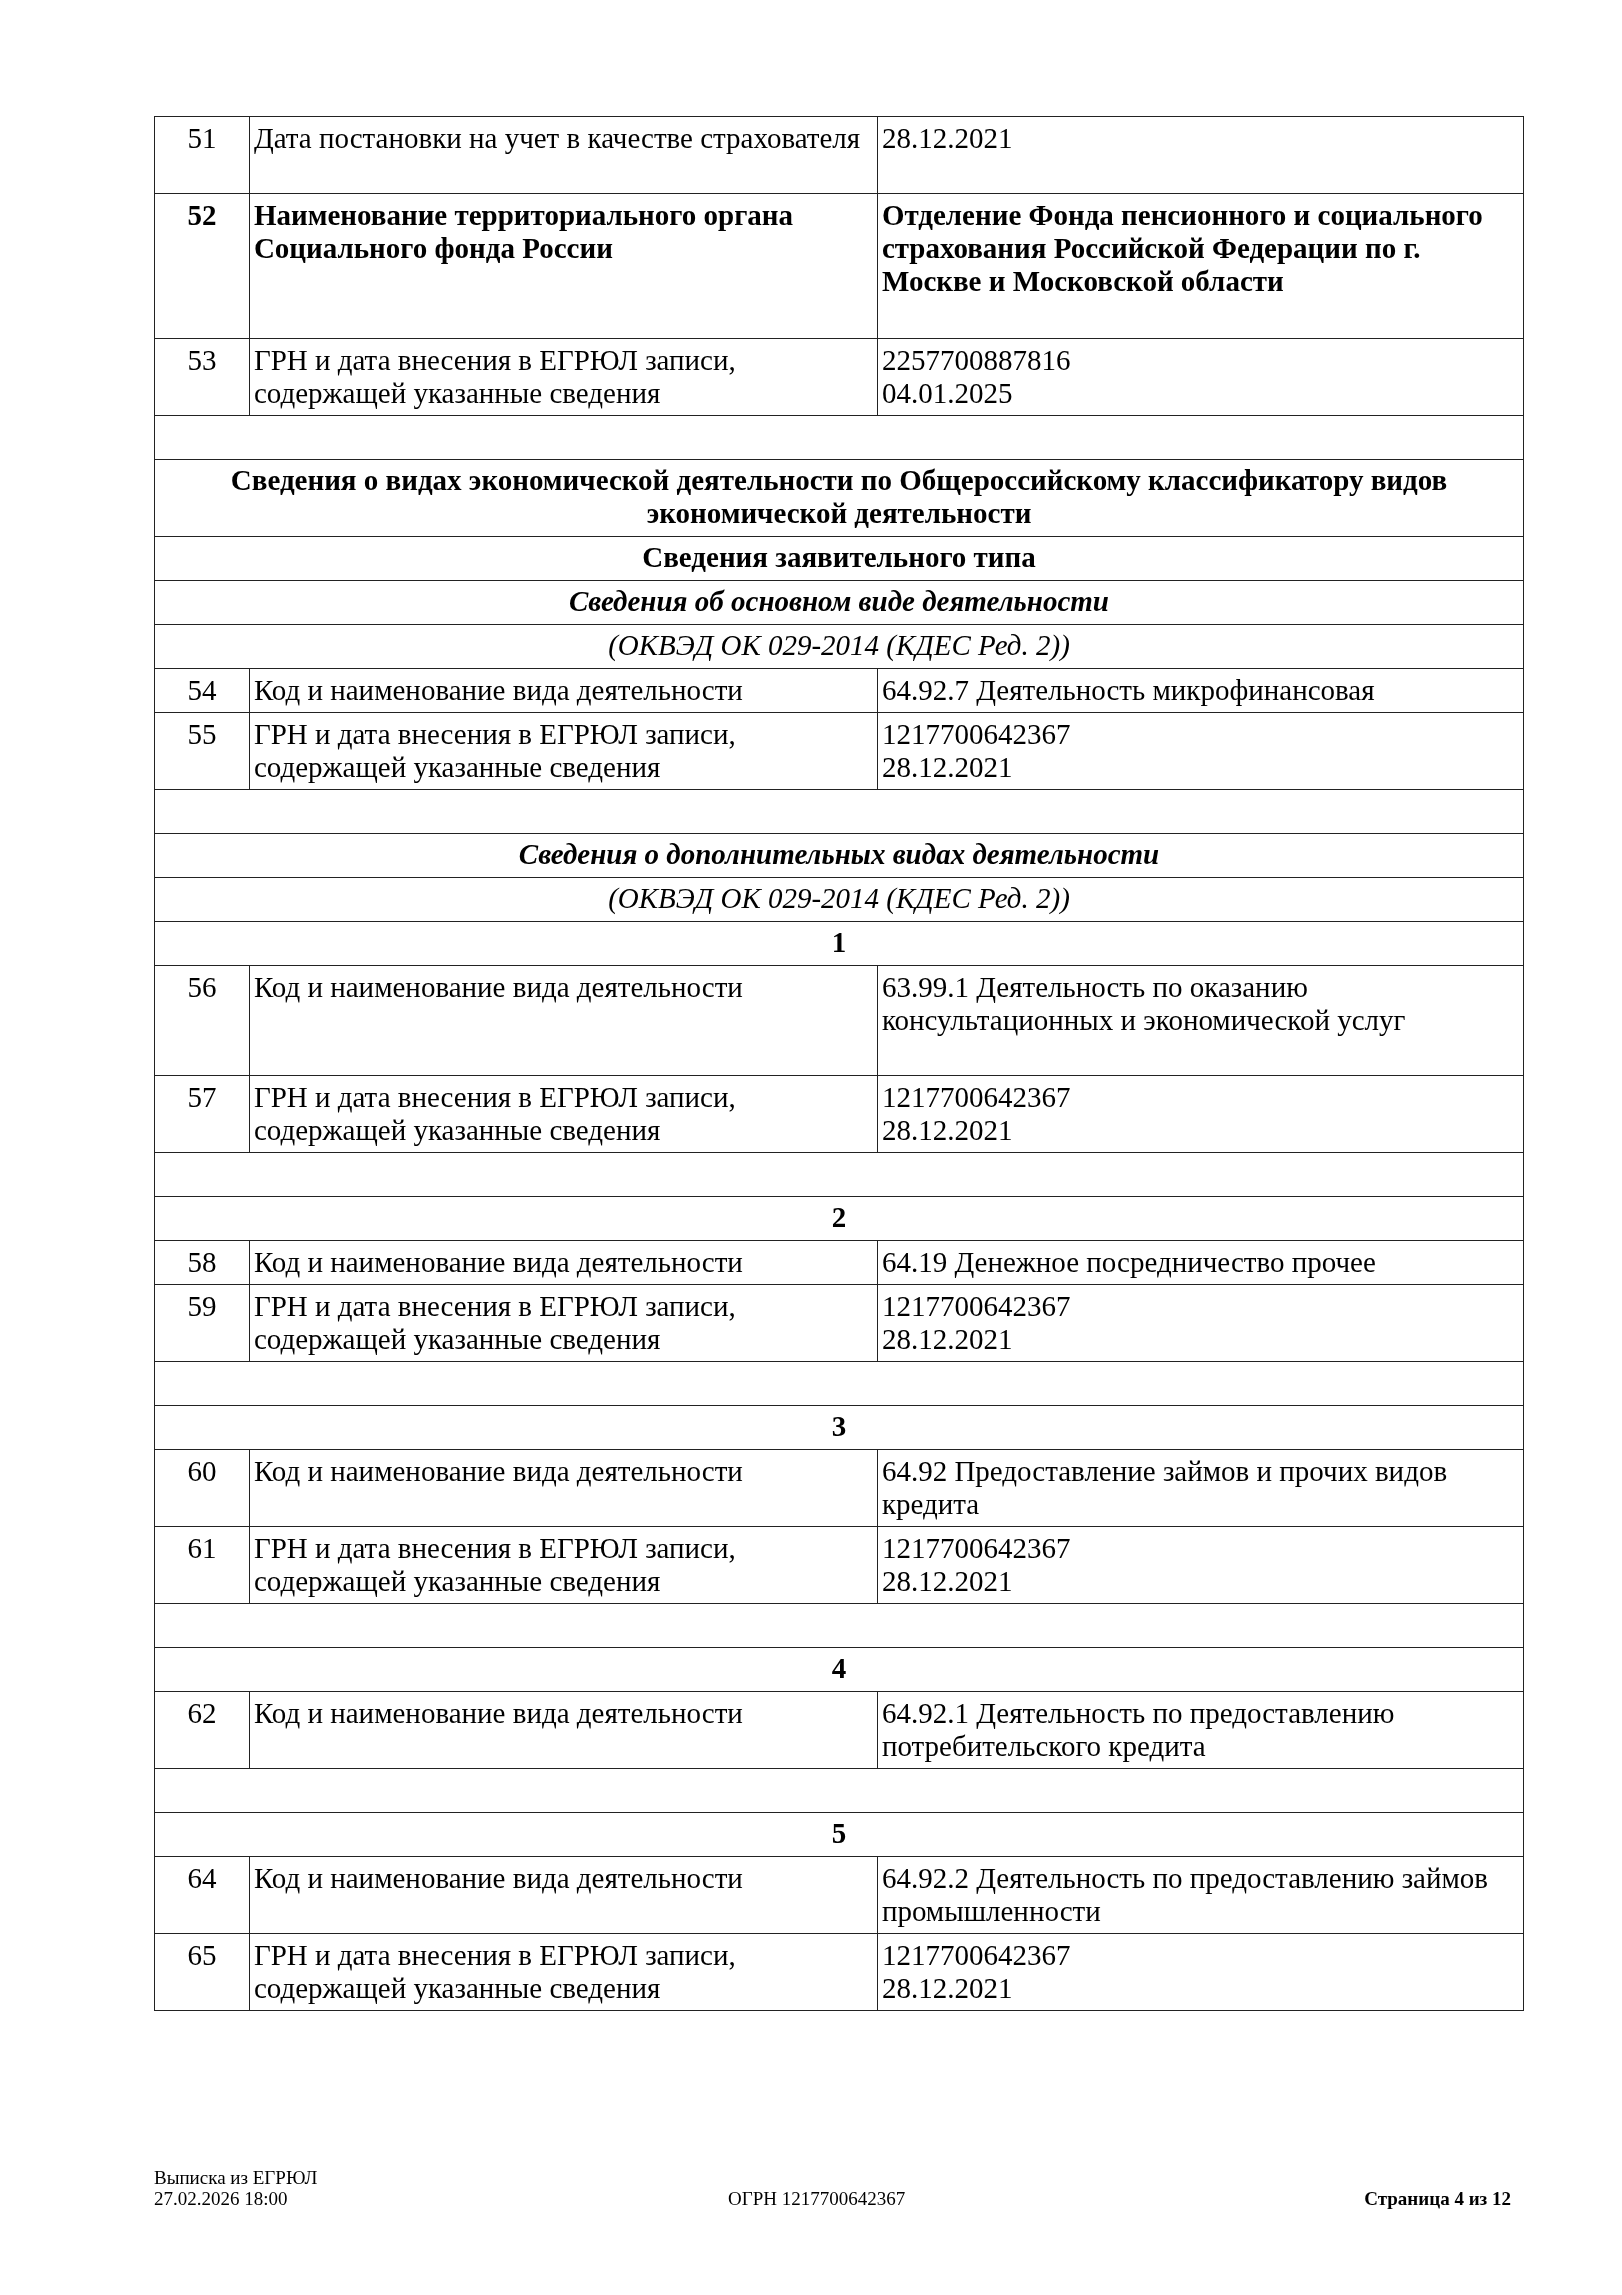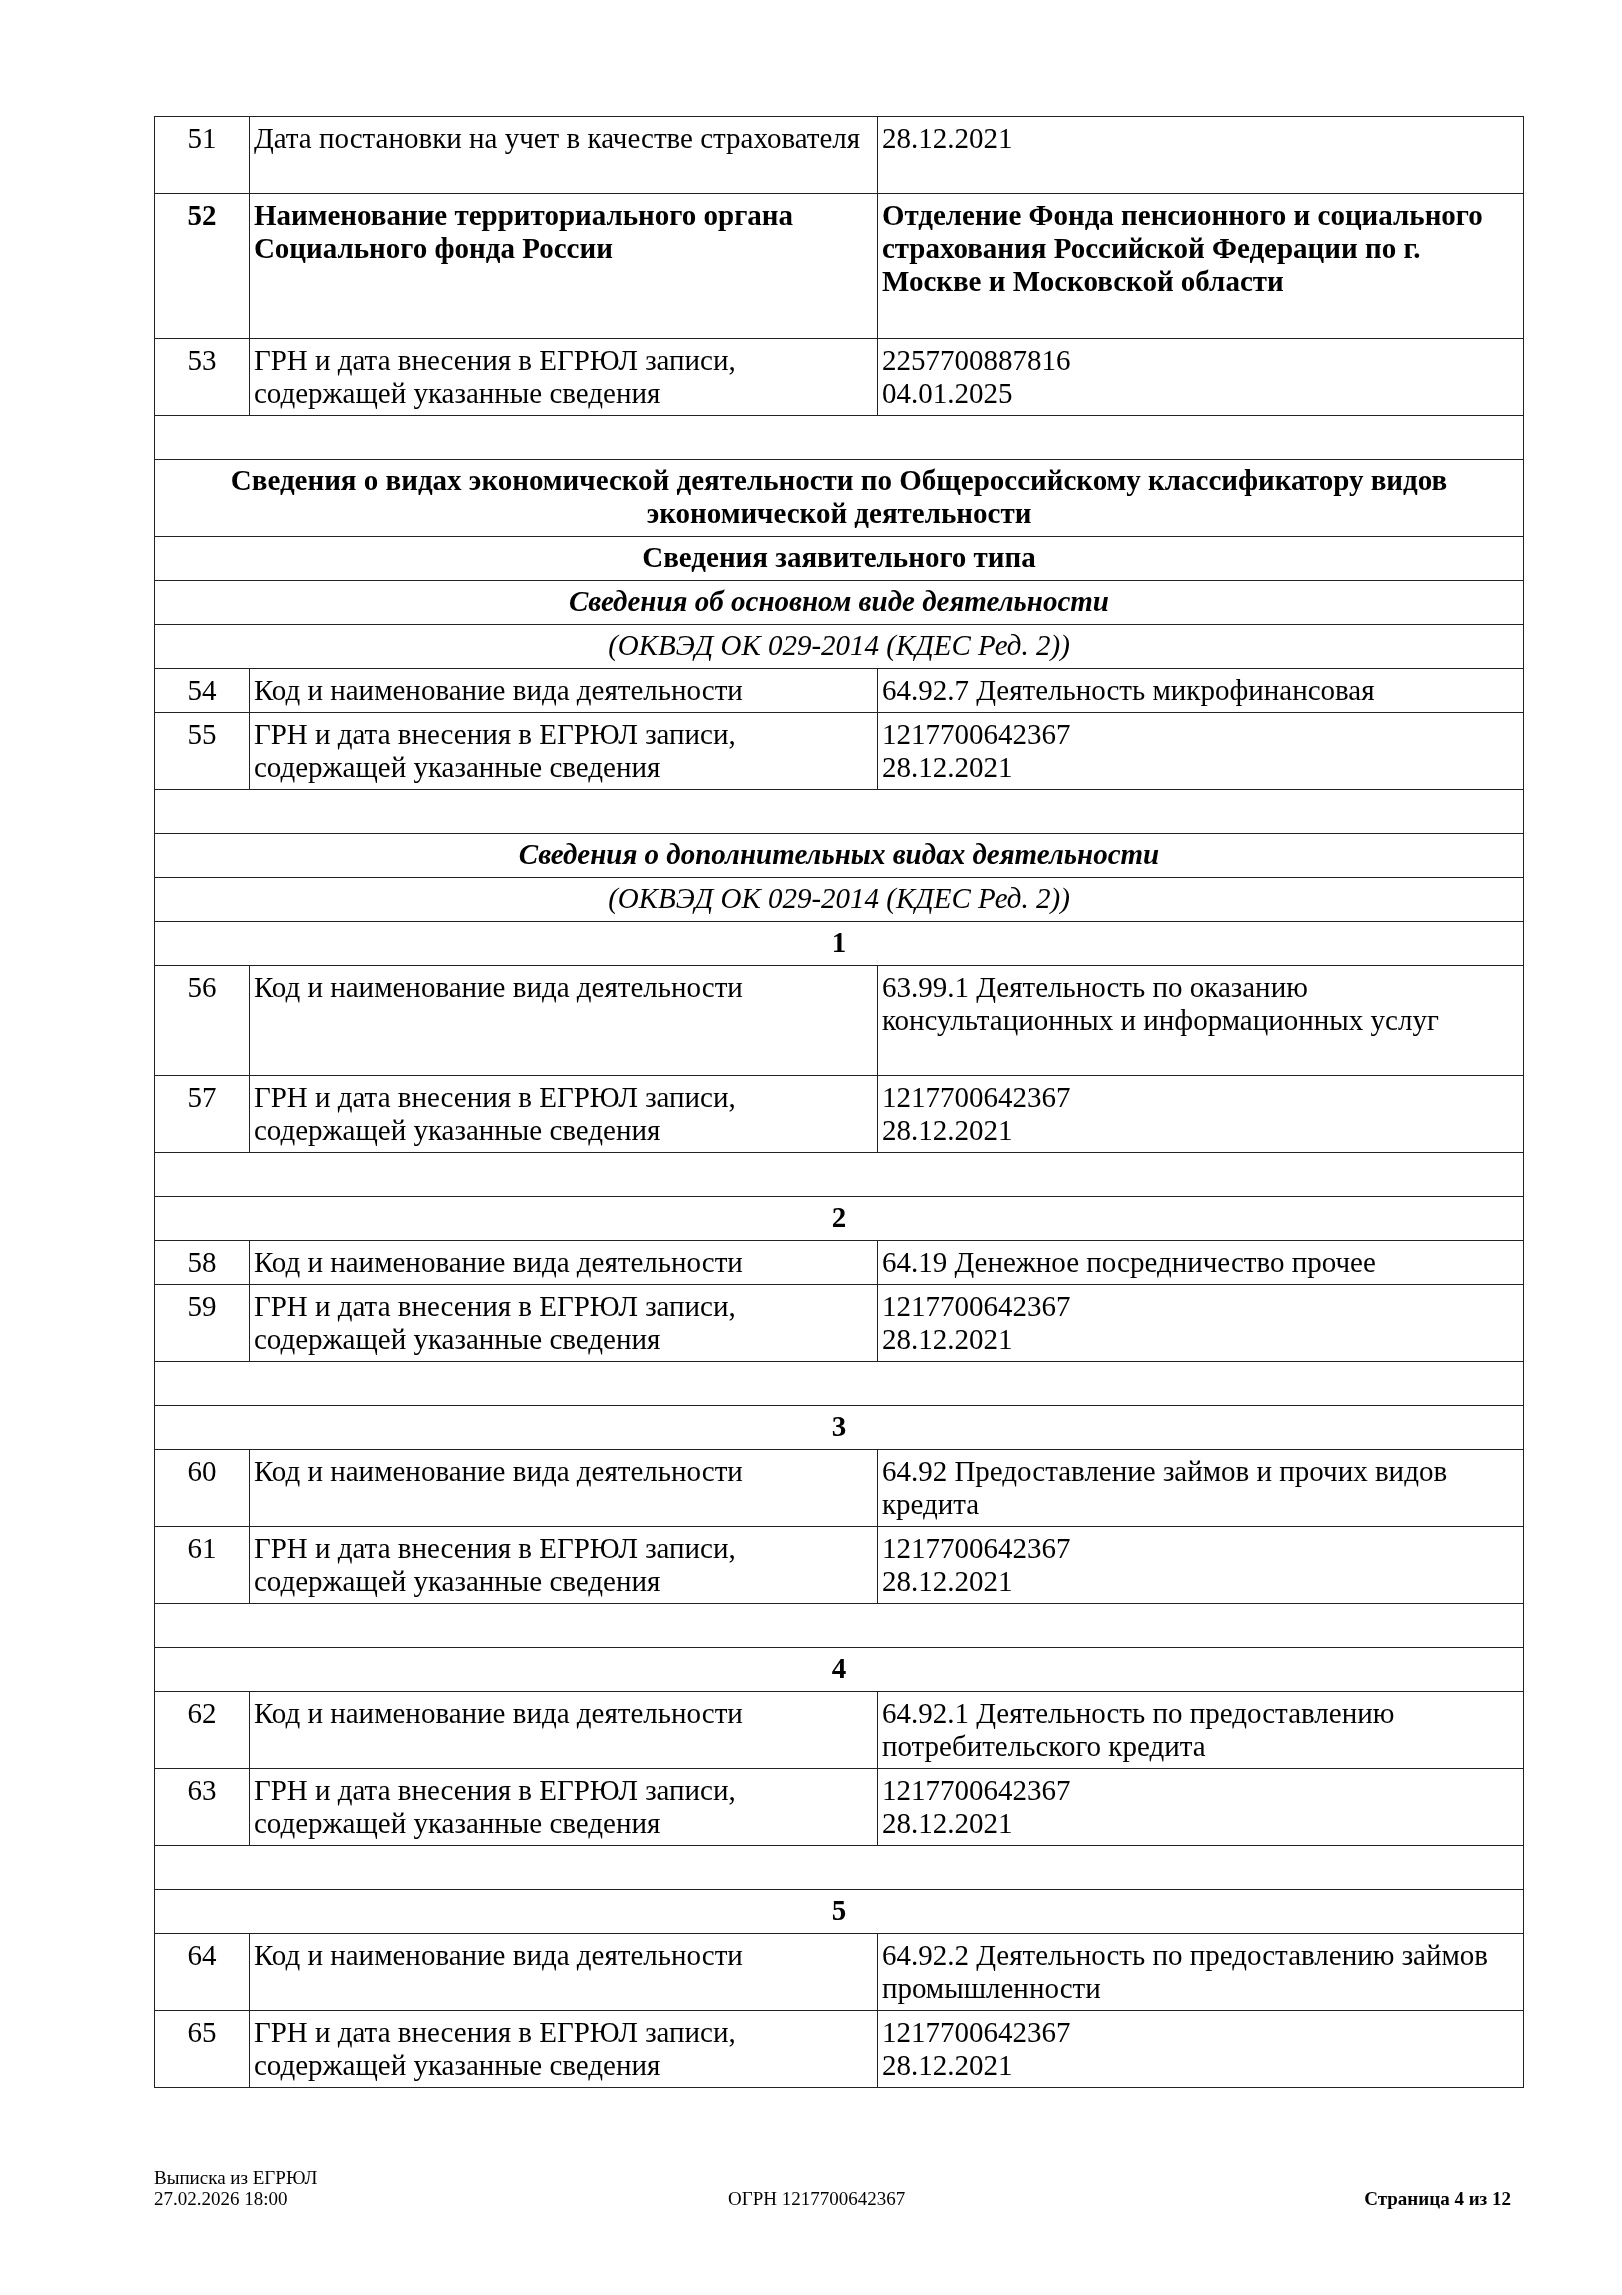--- a/index.html
+++ b/index.html
@@ -109,21 +109,21 @@
         <td colspan="3" class="full h-italic">(ОКВЭД ОК 029-2014 (КДЕС Ред. 2))</td>
       </tr>
 
     <tr class="r1">
         <td colspan="3" class="full h-bold">1</td>
       </tr>
     <tr class="r3">
       <td class="num">56</td>
       <td class="label">Код и наименование вида деятельности</td>
       <td class="value">
-          <span class="line">63.99.1 Деятельность по оказанию консультационных и информационных услуг</span>
+          <span class="line">63.99.1 Деятельность по оказанию консультационных и экономической услуг</span>
         </td>
     </tr>
     <tr class="r2">
       <td class="num">57</td>
       <td class="label">ГРН и дата внесения в ЕГРЮЛ записи, содержащей указанные сведения</td>
       <td class="value">
         <span class="line">1217700642367</span>
         <span class="line">28.12.2021</span>
       </td>
     </tr>
@@ -177,28 +177,20 @@
 
     <tr class="r1">
         <td colspan="3" class="full h-bold">4</td>
       </tr>
     <tr class="r2">
       <td class="num">62</td>
       <td class="label">Код и наименование вида деятельности</td>
       <td class="value">
           <span class="line">64.92.1 Деятельность по предоставлению потребительского кредита</span>
         </td>
-    </tr>
-    <tr class="r2">
-      <td class="num">63</td>
-      <td class="label">ГРН и дата внесения в ЕГРЮЛ записи, содержащей указанные сведения</td>
-      <td class="value">
-        <span class="line">1217700642367</span>
-        <span class="line">28.12.2021</span>
-      </td>
     </tr>
     <tr>
         <td colspan="3" class="blank"></td>
       </tr>
 
     <tr class="r1">
         <td colspan="3" class="full h-bold">5</td>
       </tr>
     <tr class="r2">
       <td class="num">64</td>

